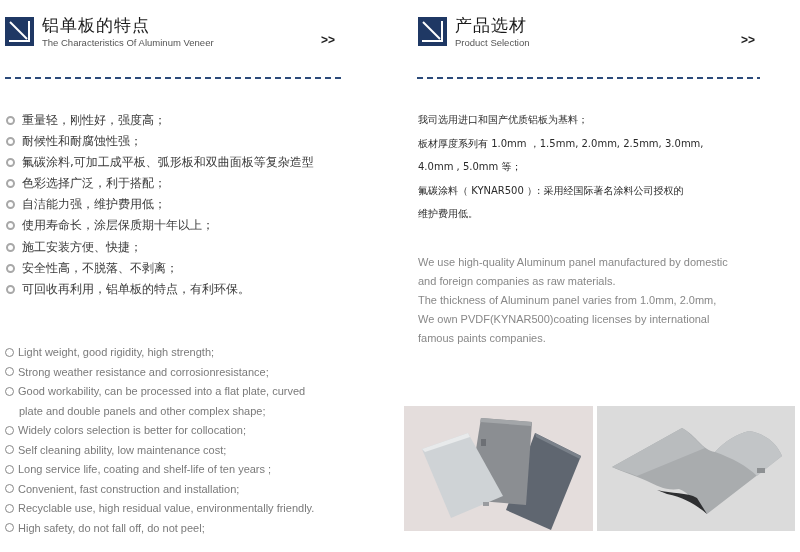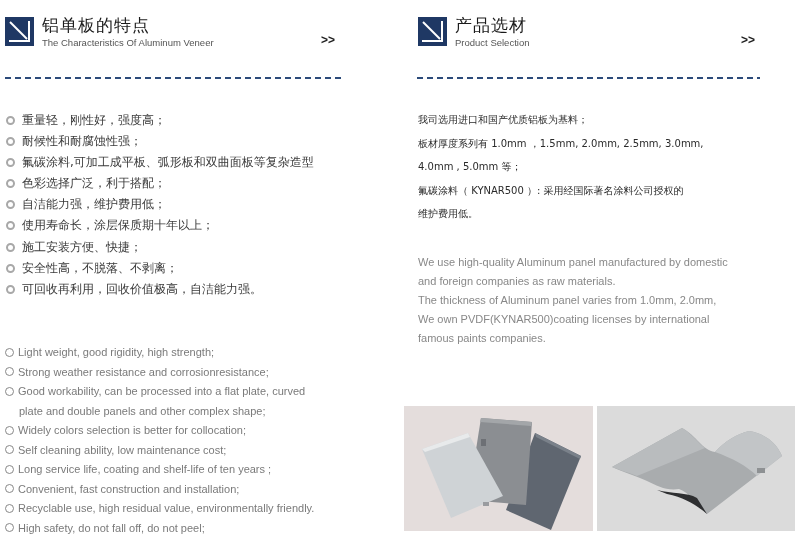--- a/index.html
+++ b/index.html
@@ -68,21 +68,21 @@
 
   <ul class="cn-list">
     <li><span class="bullet"></span><span>重量轻，刚性好，强度高；</span></li>
     <li><span class="bullet"></span><span>耐候性和耐腐蚀性强；</span></li>
     <li><span class="bullet"></span><span>氟碳涂料,可加工成平板、弧形板和双曲面板等复杂造型</span></li>
     <li><span class="bullet"></span><span>色彩选择广泛，利于搭配；</span></li>
     <li><span class="bullet"></span><span>自洁能力强，维护费用低；</span></li>
     <li><span class="bullet"></span><span>使用寿命长，涂层保质期十年以上；</span></li>
     <li><span class="bullet"></span><span>施工安装方便、快捷；</span></li>
     <li><span class="bullet"></span><span>安全性高，不脱落、不剥离；</span></li>
-    <li><span class="bullet"></span><span>可回收再利用，回收价值极高，自洁能力强。</span></li>
+    <li><span class="bullet"></span><span>可回收再利用，铝单板的特点，有利环保。</span></li>
   </ul>
 
   <ul class="en-list">
     <li><span class="bullet"></span><span>Light weight, good rigidity, high strength;</span></li>
     <li><span class="bullet"></span><span>Strong weather resistance and corrosionresistance;</span></li>
     <li><span class="bullet"></span><span>Good workability, can be processed into a flat plate, curved</span></li>
     <li class="cont"><span>plate and double panels  and other complex shape;</span></li>
     <li><span class="bullet"></span><span>Widely colors selection is better for collocation;</span></li>
     <li><span class="bullet"></span><span>Self cleaning ability, low maintenance cost;</span></li>
     <li><span class="bullet"></span><span>Long service life, coating and shelf-life of ten years ;</span></li>

